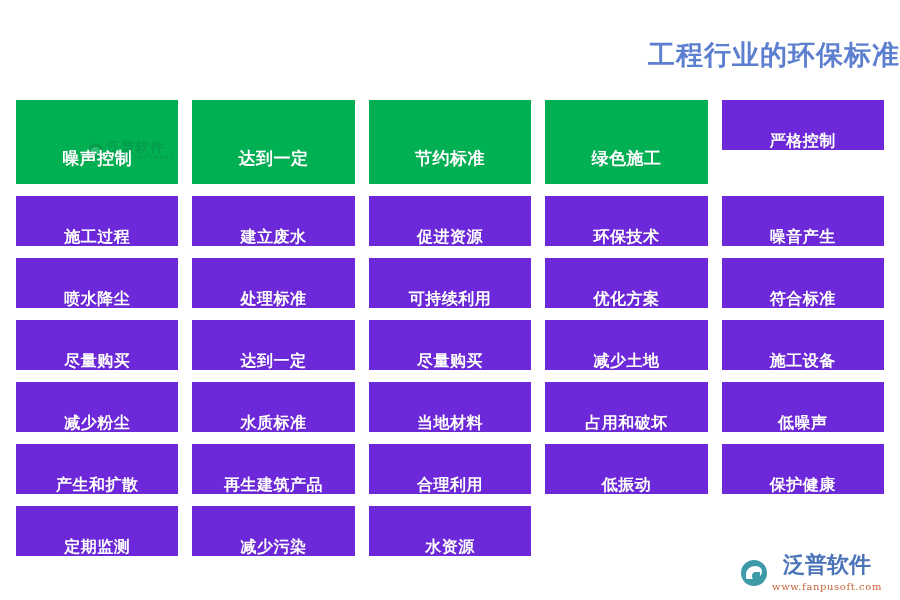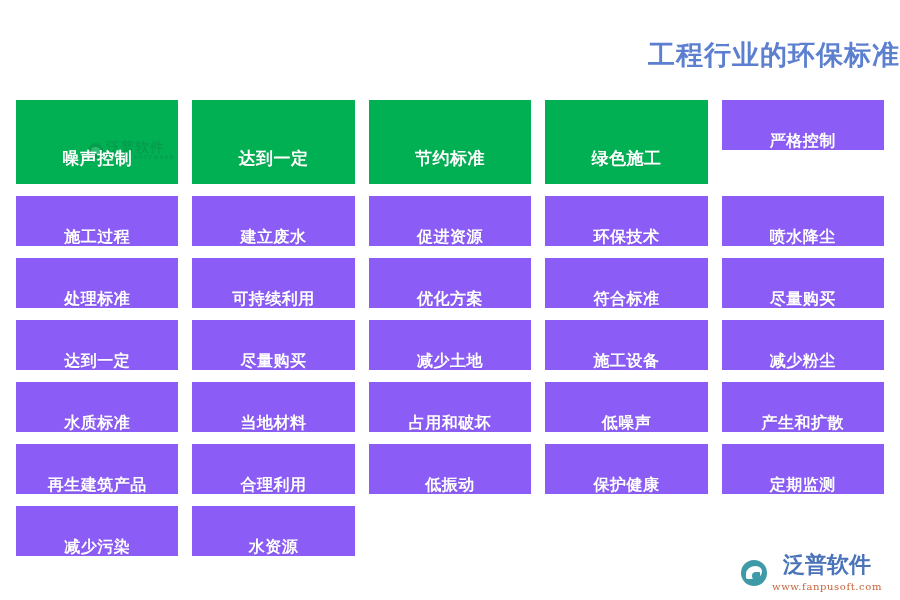--- a/index.html
+++ b/index.html
@@ -55,21 +55,21 @@
     box-sizing: border-box;
     padding: 0 4px;
   }
   .cell.head {
     background: #02b054;
     height: 84px;
     font-size: 17px;
     letter-spacing: 0.5px;
   }
   .cell.body {
-    background: #8b5cf6;
+    background: #6d28d9;
     height: 50px;
     font-size: 16px;
     letter-spacing: 0.5px;
   }
   .cell .cell-text {
     position: relative;
     z-index: 2;
     text-shadow: 0 1px 1px rgba(0,0,0,0.08);
     margin-top: 32px;
   }
@@ -217,20 +217,23 @@
       <div class="cell body">
         <span class="cell-text">建立废水</span>
       </div>
       <div class="cell body">
         <span class="cell-text">促进资源</span>
       </div>
       <div class="cell body">
         <span class="cell-text">环保技术</span>
       </div>
       <div class="cell body">
+        <span class="cell-text">噪音产生</span>
+      </div>
+      <div class="cell body">
         <span class="cell-text">喷水降尘</span>
       </div>
       <div class="cell body">
         <span class="cell-text">处理标准</span>
       </div>
       <div class="cell body">
         <span class="cell-text">可持续利用</span>
       </div>
       <div class="cell body">
         <span class="cell-text">优化方案</span>

